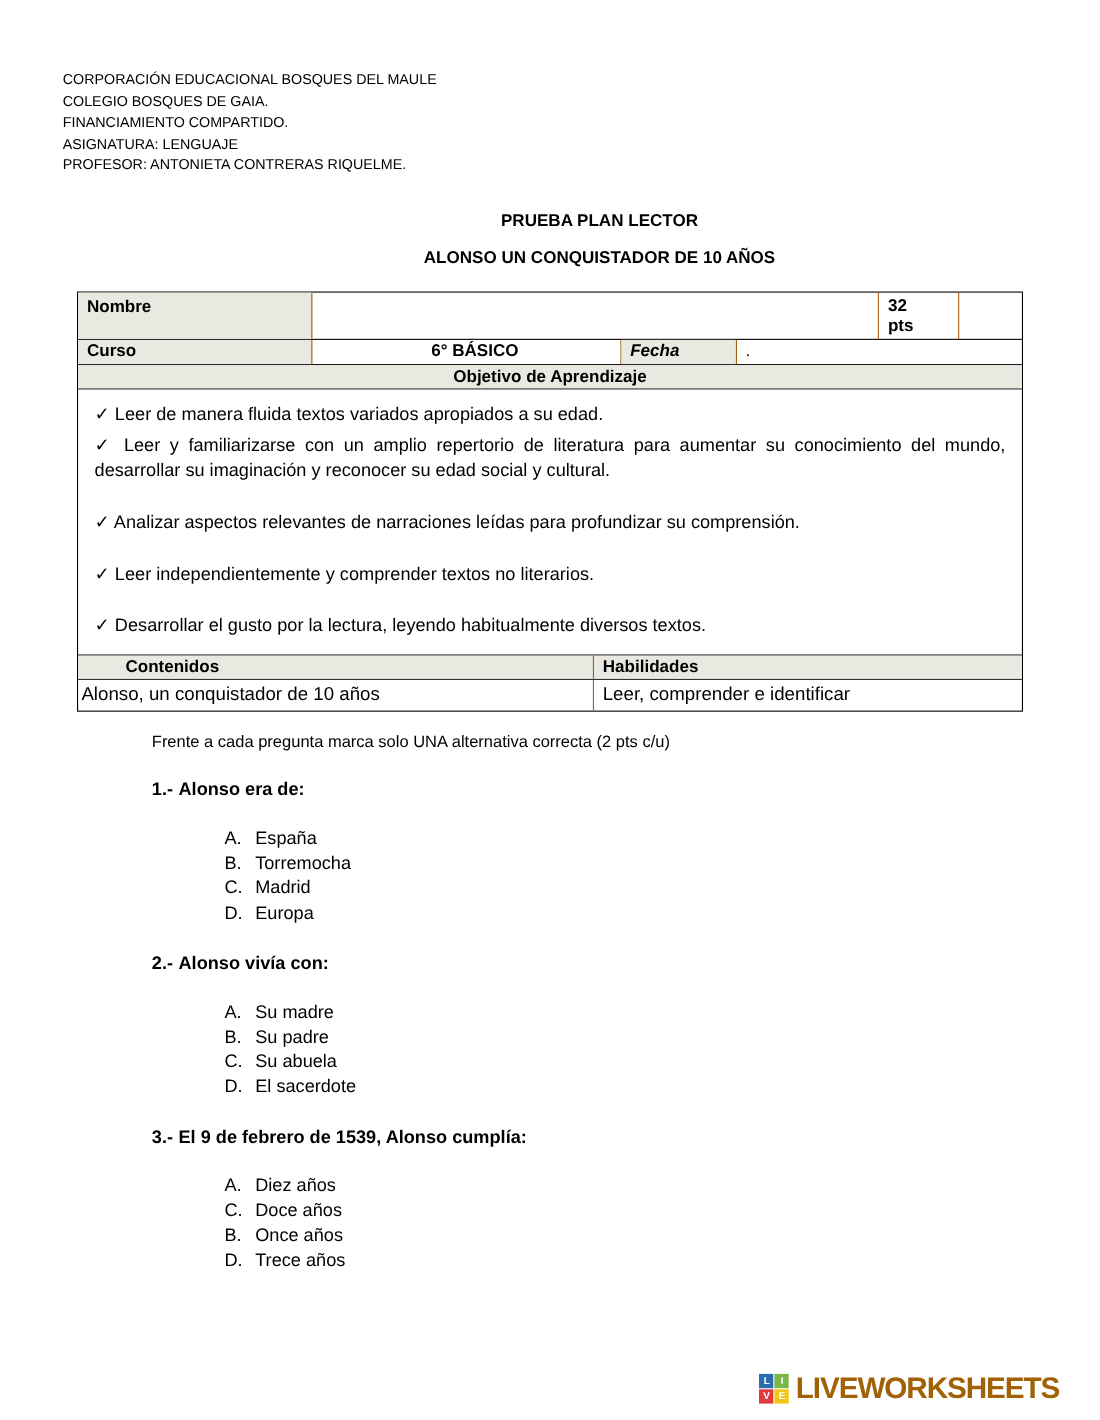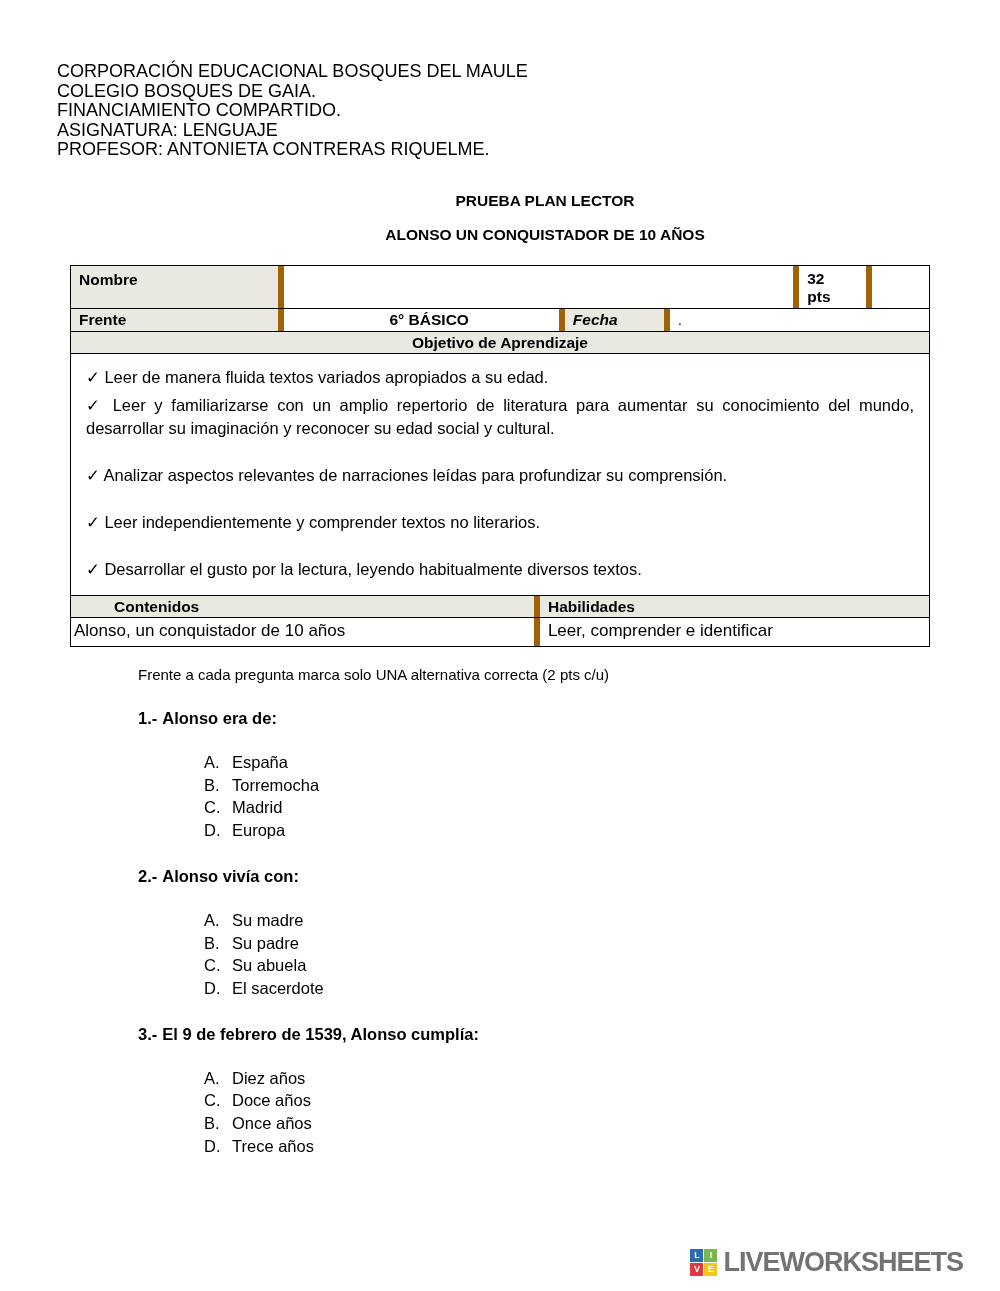--- a/index.html
+++ b/index.html
@@ -12,42 +12,42 @@
     margin:0 auto;
     background:#ffffff;
     color:#000;
     font-family:"Liberation Sans", sans-serif;
     overflow:hidden;
   }
 
   
   .school-header {
     position:absolute; left:57px; top:62px;
-    font-size:18px; line-height:19.5px;
+    font-size:13px; line-height:19.5px;
   }
 
   
   .titles {
     position:absolute; left:90px; right:0; top:192px;
     text-align:center;
   }
   .titles .title {
     font-weight:bold; 
     font-size:15.5px; margin-bottom:16px;
   }
 
   
   .info-table {
     position:absolute; left:70px; top:265px; width:860px;
     border:1px solid #000;
     font-size:15.5px;
   }
   .trow { display:flex; border-bottom:1px solid #000; }
   .trow:last-child { border-bottom:none; }
-  .cell { border-right:6px solid #a16207; padding:2px 8px; }
+  .cell { border-right:1px solid #a16207; padding:2px 8px; }
   .cell:last-child { border-right:none; }
   .shaded { background:#e9e8e1; }
   .bold { font-weight:bold; }
   .center { text-align:center; }
 
   .r1 { height:43px; }
   .r1 .c1 { width:213px; padding-top:5px; }
   .r1 .c2 { width:517px; }
   .r1 .c3 { width:73px; white-space:pre-line; line-height:18px; padding-top:4px; }
   .r1 .c4 { width:57px; }
@@ -98,21 +98,21 @@
   .logo-grid {
     width:27px; height:27px;
     display:grid; grid-template-columns:1fr 1fr; grid-template-rows:1fr 1fr;
     gap:1px; margin-right:6px;
   }
   .logo-sq {
     display:flex; align-items:center; justify-content:center;
     color:#fff; font-weight:bold; font-size:9px; line-height:1;
   }
   .brand-text {
-    font-weight:bold; font-size:27px; letter-spacing:-1px; color:#737373;
+    font-weight:bold; font-size:27px; letter-spacing:-1px; color:#a16207;
   }
 </style>
 </head>
 <body>
 
 <div class="page">
 
   <div class="school-header">
     <div>CORPORACIÓN EDUCACIONAL BOSQUES DEL MAULE</div>
     <div>COLEGIO BOSQUES DE GAIA.</div>
@@ -130,21 +130,21 @@
 
     <div class="trow r1">
       <div class="cell shaded bold c1">Nombre</div>
       <div class="cell c2"></div>
       <div class="cell bold c3">32
 pts</div>
       <div class="cell c4"></div>
     </div>
 
     <div class="trow r2">
-      <div class="cell shaded bold c1">Frente</div>
+      <div class="cell shaded bold c1">Curso</div>
       <div class="cell bold center c2">6° BÁSICO</div>
       <div class="cell shaded bold c3">Fecha</div>
       <div class="cell c4">.</div>
     </div>
 
     <div class="trow r3">
       <div class="cell shaded bold center c1">Objetivo de Aprendizaje</div>
     </div>
 
     <div class="trow r4">

